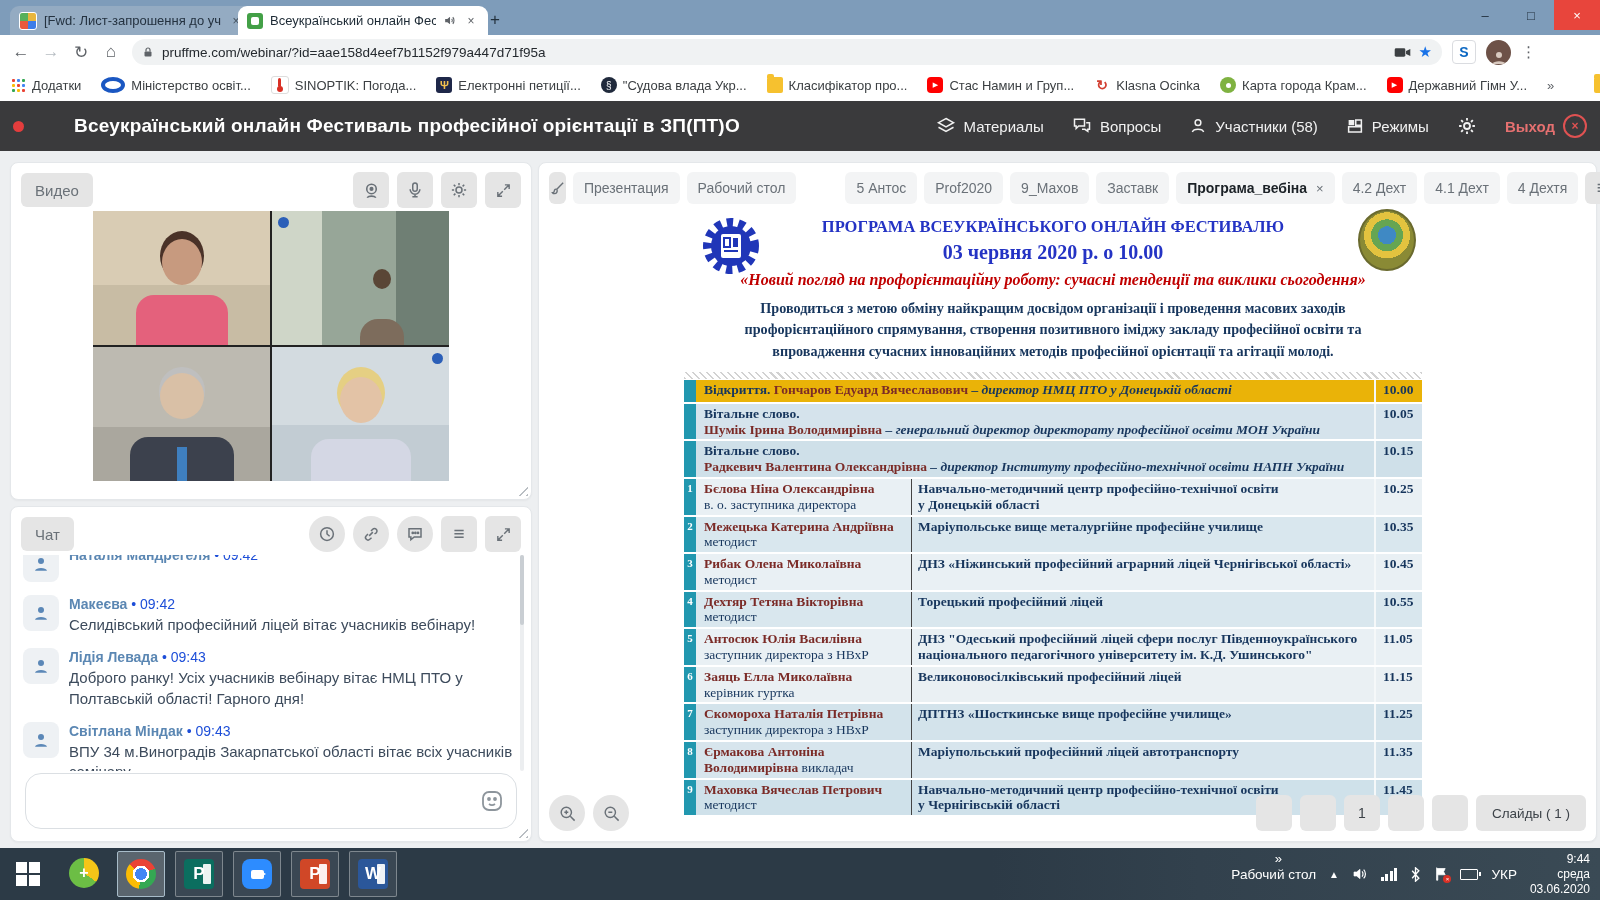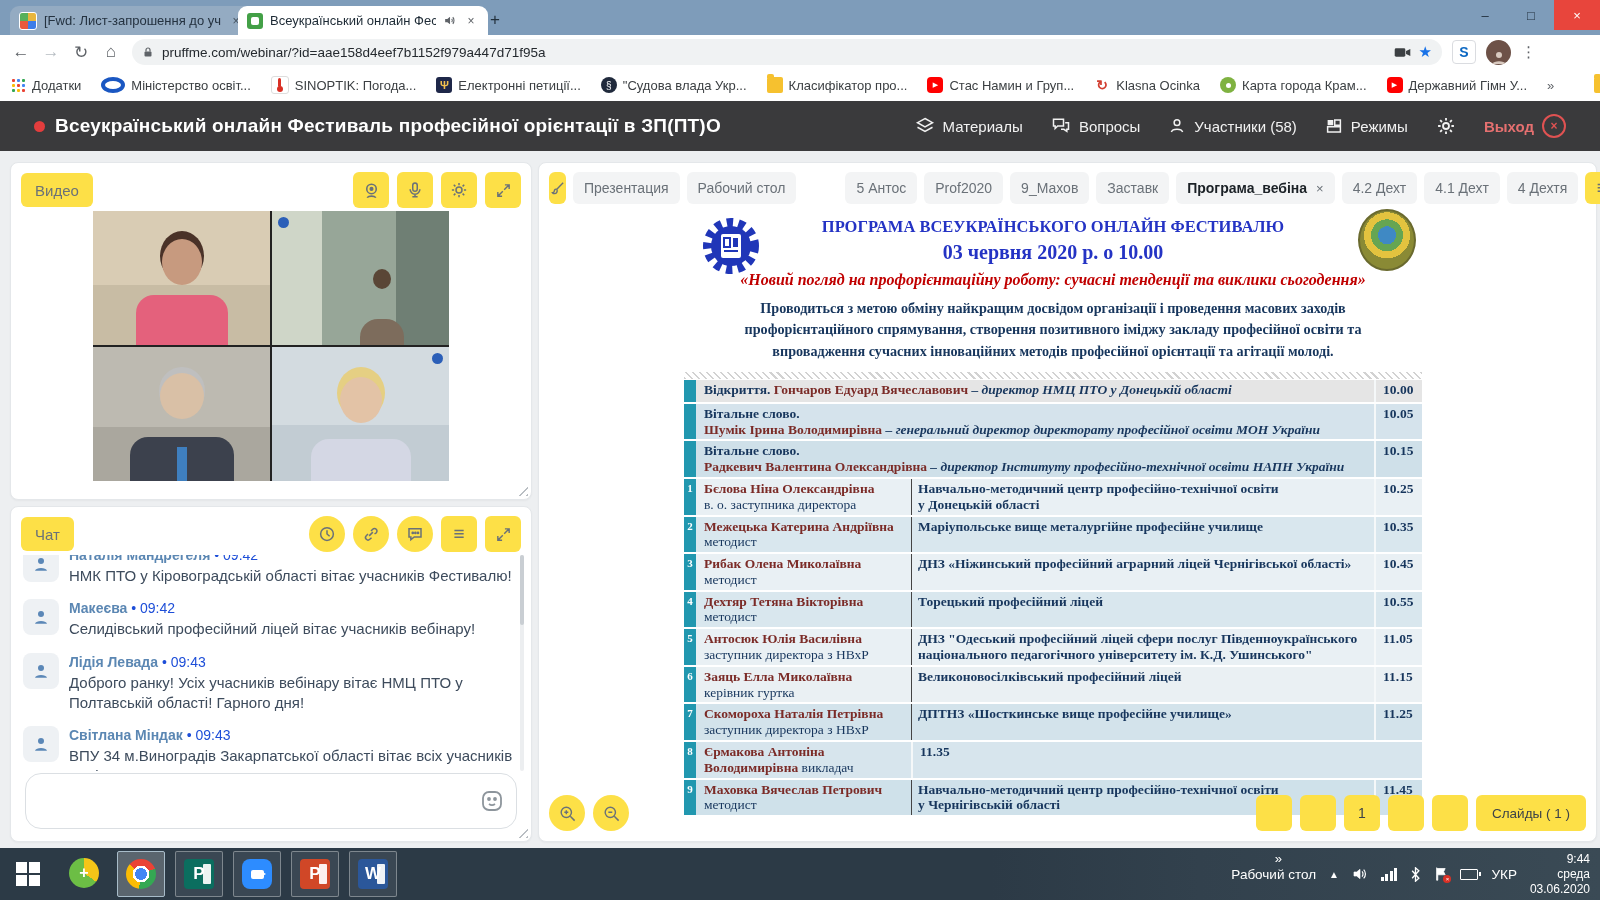--- a/index.html
+++ b/index.html
@@ -56,33 +56,33 @@
   .bmi.folder::before{content:"";position:absolute;top:-3px;left:0;width:7px;height:4px;background:#f6c12f;border-radius:2px 2px 0 0;}
   .bmi.youtube{background:#f00;color:#fff;font-size:7px;border-radius:4px;}
   .bmi.refresh{color:#d23f31;font-size:14px;font-weight:bold;}
   .bmi.map{background:#7fb241;border-radius:50%;}
   .bmi.map::after{content:"";width:5px;height:5px;background:#fff;border-radius:50%;}
   .bm.more{margin-left:auto;color:#5f6368;}
   .bookbar .sep{width:1px;height:18px;background:#dadce0;}
 
   
   .webhead{position:absolute;top:101px;left:0;right:0;height:50px;background:#3a3a3c;display:flex;
-           align-items:center;padding:0 34px;color:#fff;}
+           align-items:center;padding:0 13px;color:#fff;gap:40px;}
   .rec-dot{width:11px;height:11px;border-radius:50%;background:#e33d3d;margin-right:10px;flex:0 0 11px;}
   .webtitle{font-size:19px;font-weight:bold;letter-spacing:.2px;}
   .webnav{margin-left:auto;display:flex;align-items:center;gap:28px;}
   .wnav{display:flex;align-items:center;gap:8px;font-size:15px;color:#f1f1f1;}
   .wnav svg{stroke:#f1f1f1;}
   .exit{display:flex;align-items:center;gap:8px;font-size:15px;color:#e57070;font-weight:bold;}
   .exit .xcirc{width:20px;height:20px;border:2px solid #e05252;border-radius:50%;color:#e05252;display:flex;
                align-items:center;justify-content:center;font-size:12px;font-weight:bold;}
 
   
   .panel{position:absolute;background:#fff;border:1px solid #e4e7ea;border-radius:8px;box-shadow:0 1px 2px rgba(0,0,0,.04);}
-  .chip{background:#fde047;border-radius:6px;color:#6a7178;display:flex;align-items:center;justify-content:center;}
+  .chip{background:#e5e5e5;border-radius:6px;color:#6a7178;display:flex;align-items:center;justify-content:center;}
   .txtchip{padding:0 14px;height:34px;font-size:15px;}
   .icochip{width:36px;height:36px;}
   .icochip svg{stroke:#6a7178;}
   .phead{display:flex;align-items:center;gap:8px;padding:9px 10px;}
   .phead .right{margin-left:auto;display:flex;gap:8px;}
   .resize{position:absolute;right:3px;bottom:3px;width:11px;height:11px;
           background:repeating-linear-gradient(135deg,#b9bec3 0 1.5px,transparent 1.5px 4.5px);
           clip-path:polygon(100% 0,100% 100%,0 100%);}
 
   
@@ -445,21 +445,20 @@
   <div class="chatlist">
       <div class="msg" style="margin-top: -9px;">
         <div class="cavatar">
           <svg width="18" height="18" viewBox="0 0 24 24" fill="#5b87b7">
             <circle cx="12" cy="8" r="4"></circle>
             <path d="M4 21c1.2-5 14.8-5 16 0z"></path>
           </svg>
         </div>
         <div>
           <div><span class="mname">Наталія Мандрегеля</span><span class="mtime"> • 09:42</span></div>
-          <div class="mtext">НМК ПТО у Кіровоградській області вітає учасників Фестивалю!</div>
         </div>
       </div>
       <div class="msg">
         <div class="cavatar">
           <svg width="18" height="18" viewBox="0 0 24 24" fill="#5b87b7">
             <circle cx="12" cy="8" r="4"></circle>
             <path d="M4 21c1.2-5 14.8-5 16 0z"></path>
           </svg>
         </div>
         <div>
@@ -560,21 +559,21 @@
           <path d="M24 36h14" stroke="#2036b8" stroke-width="2"></path>
         </svg>
     </div>
     <div class="emblem"></div>
     <div class="s-title">ПРОГРАМА ВСЕУКРАЇНСЬКОГО ОНЛАЙН ФЕСТИВАЛЮ</div>
     <div class="s-date">03 червня 2020 р. о 10.00</div>
     <div class="s-sub">«Новий погляд на профорієнтаційну роботу: сучасні тенденції та виклики сьогодення»</div>
     <div class="s-intro">Проводиться з метою обміну найкращим досвідом організації і проведення масових заходів профорієнтаційного спрямування, створення позитивного іміджу закладу професійної освіти та впровадження сучасних інноваційних методів професійної орієнтації та агітації молоді.</div>
     <div class="hatch"></div>
     <div class="ptable">
-        <div class="prow first" style="background: #e5e5e5;">
+        <div class="prow first" style="background: #eab308;">
           <div class="pbar"></div>
           <div class="pcell spanned"><span class="prefix">Відкриття. </span><span class="pname">Гончаров Едуард Вячеславович </span><span class="dashrole">– директор НМЦ ПТО у Донецькій області</span></div>
           <div class="ptime">10.00</div>
         </div>
         <div class="prow" style="background: rgb(213, 227, 236);">
           <div class="pbar"></div>
           <div class="pcell spanned">
             <div><span class="prefix">Вітальне слово. </span></div>
             <div><span class="pname">Шумік Ірина Володимирівна </span><span class="dashrole">– генеральний директор директорату професійної освіти МОН України</span></div>
           </div>
@@ -627,20 +626,21 @@
         </div>
         <div class="prow" style="background: rgb(211, 227, 235);">
           <div class="pbar">7</div>
           <div class="pcell"><span class="pname">Скомороха Наталія Петрівна</span><span class="prole" style="display: block;">заступник директора з НВхР</span></div>
           <div class="porg">ДПТНЗ «Шосткинське вище професійне училище»</div>
           <div class="ptime">11.25</div>
         </div>
         <div class="prow" style="background: rgb(215, 229, 237);">
           <div class="pbar">8</div>
           <div class="pcell"><span class="pname">Єрмакова Антоніна Володимирівна </span><span class="prole">викладач</span></div>
+          <div class="porg">Маріупольський професійний ліцей автотранспорту</div>
           <div class="ptime">11.35</div>
         </div>
         <div class="prow" style="background: rgb(207, 225, 234);">
           <div class="pbar">9</div>
           <div class="pcell"><span class="pname">Маховка Вячеслав Петрович</span><span class="prole" style="display: block;">методист</span></div>
           <div class="porg">Навчально-методичний центр професійно-технічної освіти
 у Чернігівській області</div>
           <div class="ptime">11.45</div>
         </div>
       </div>

